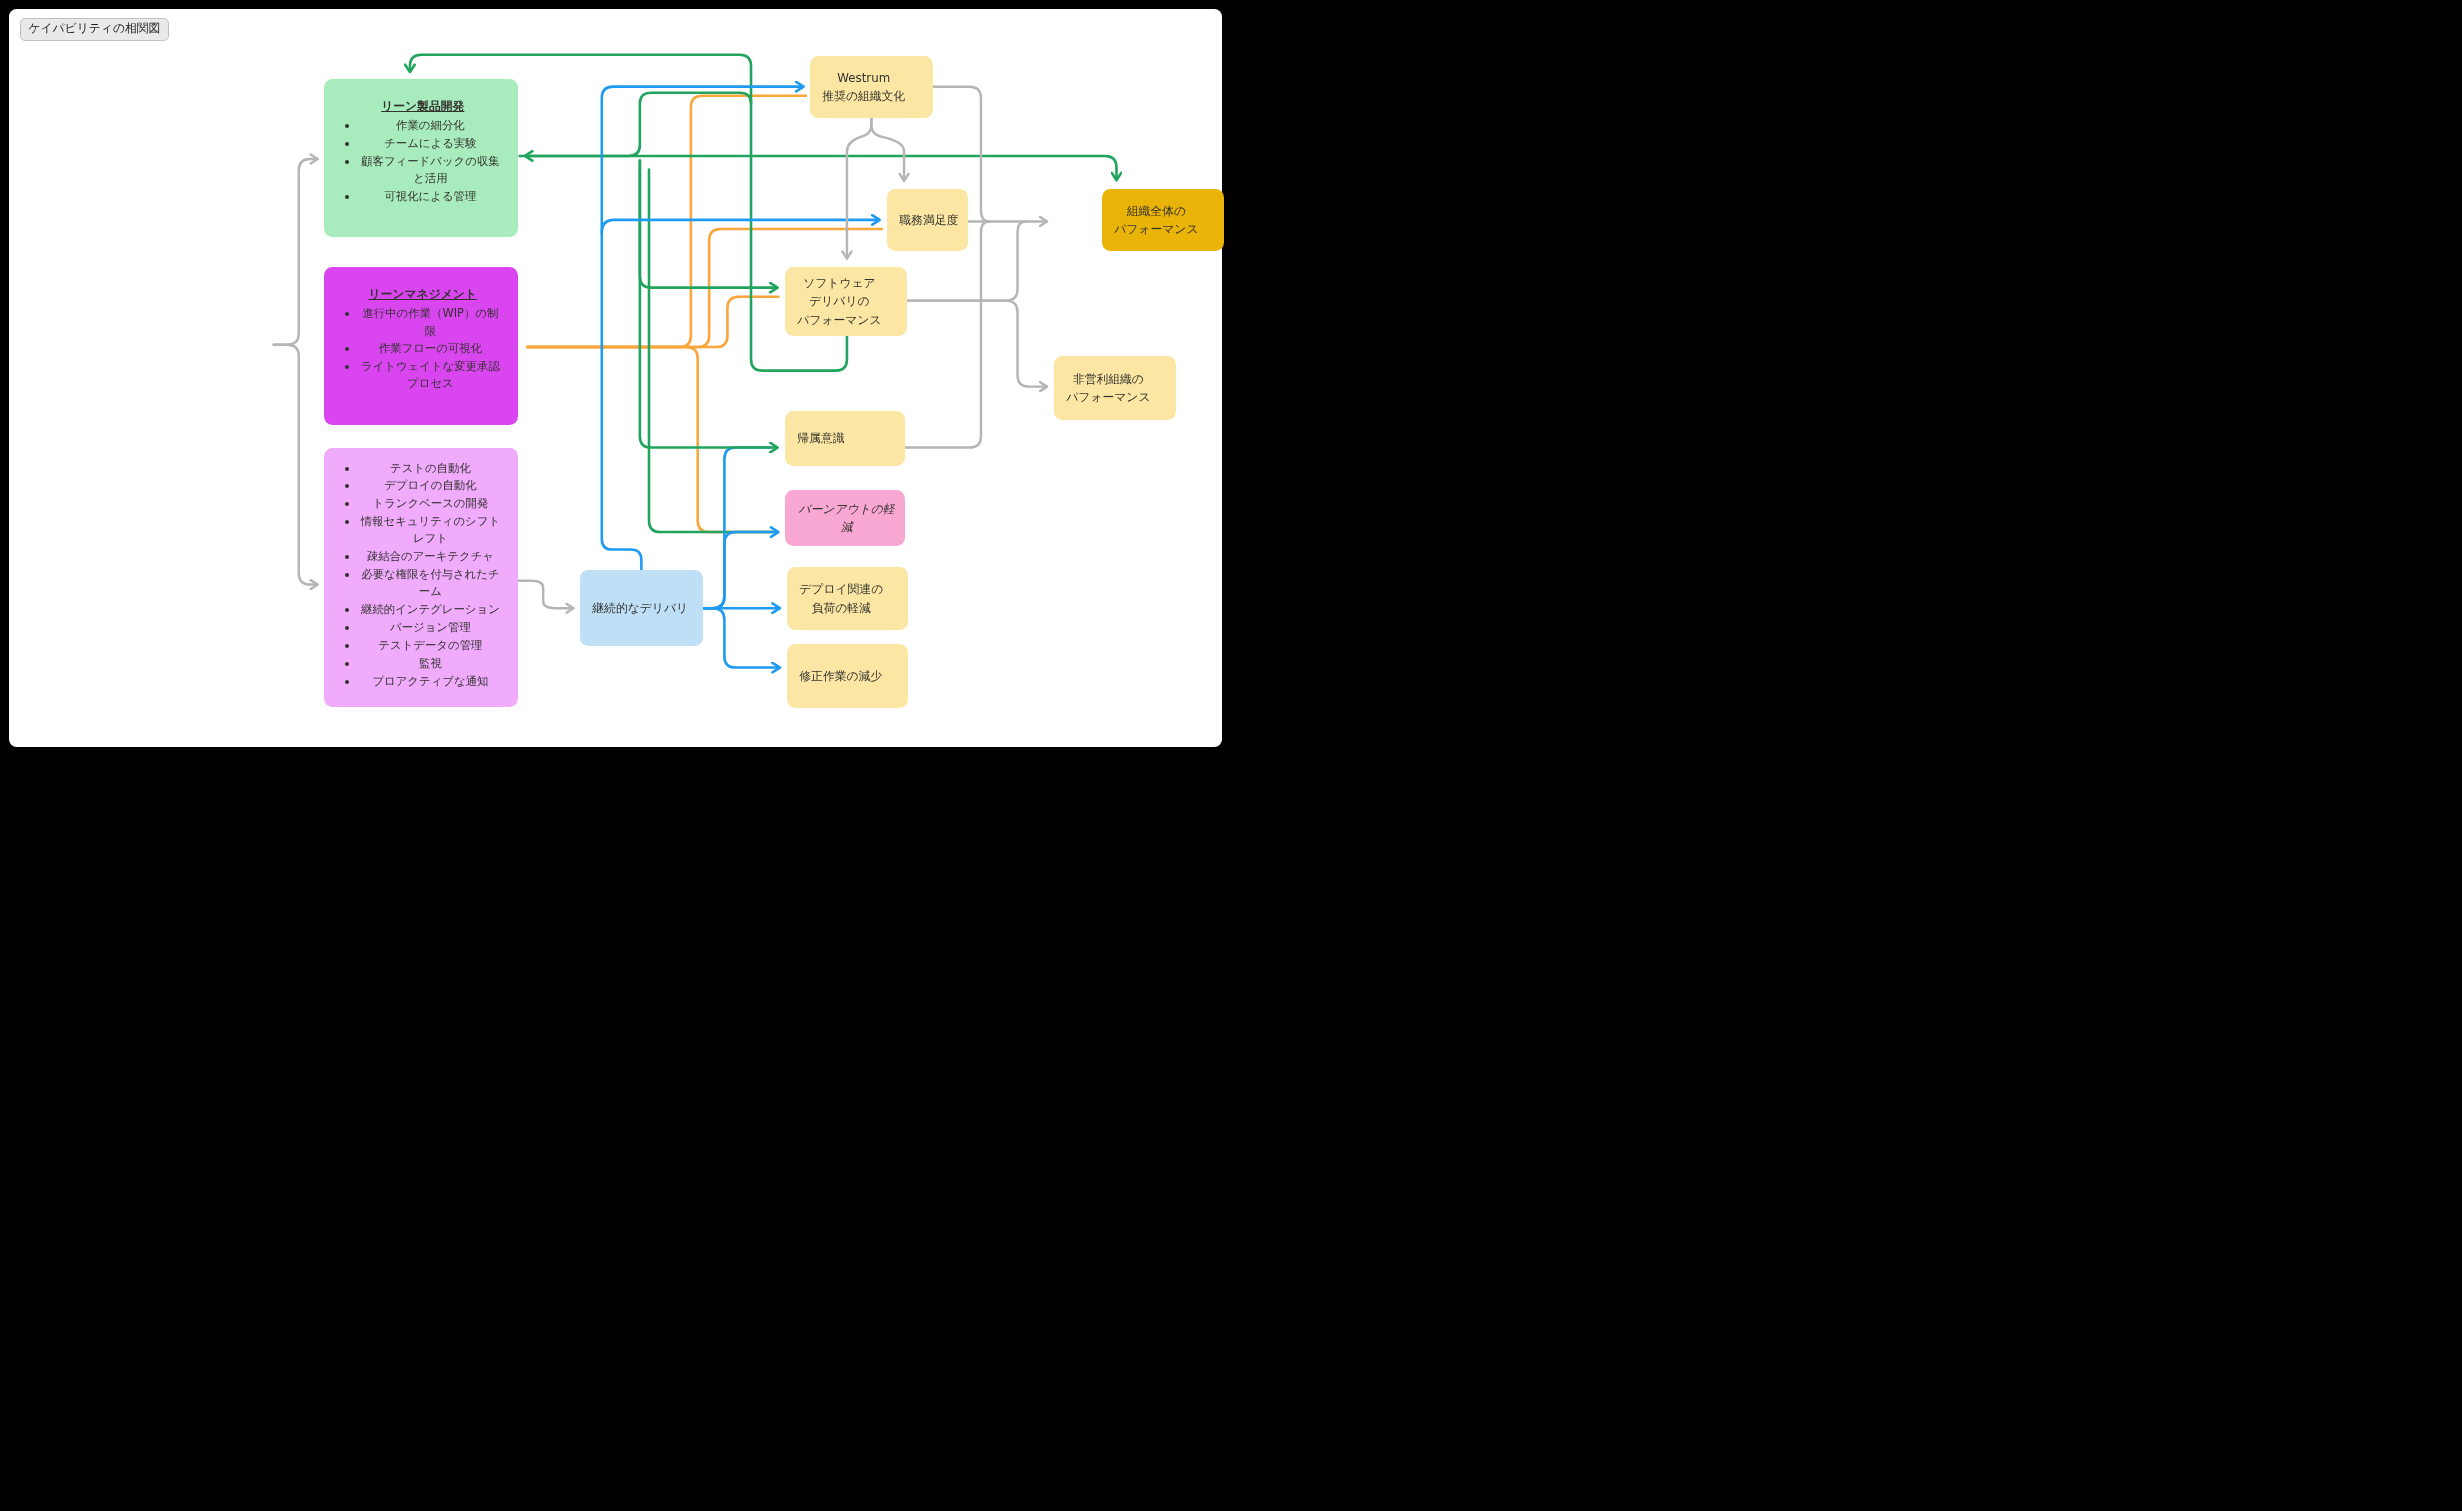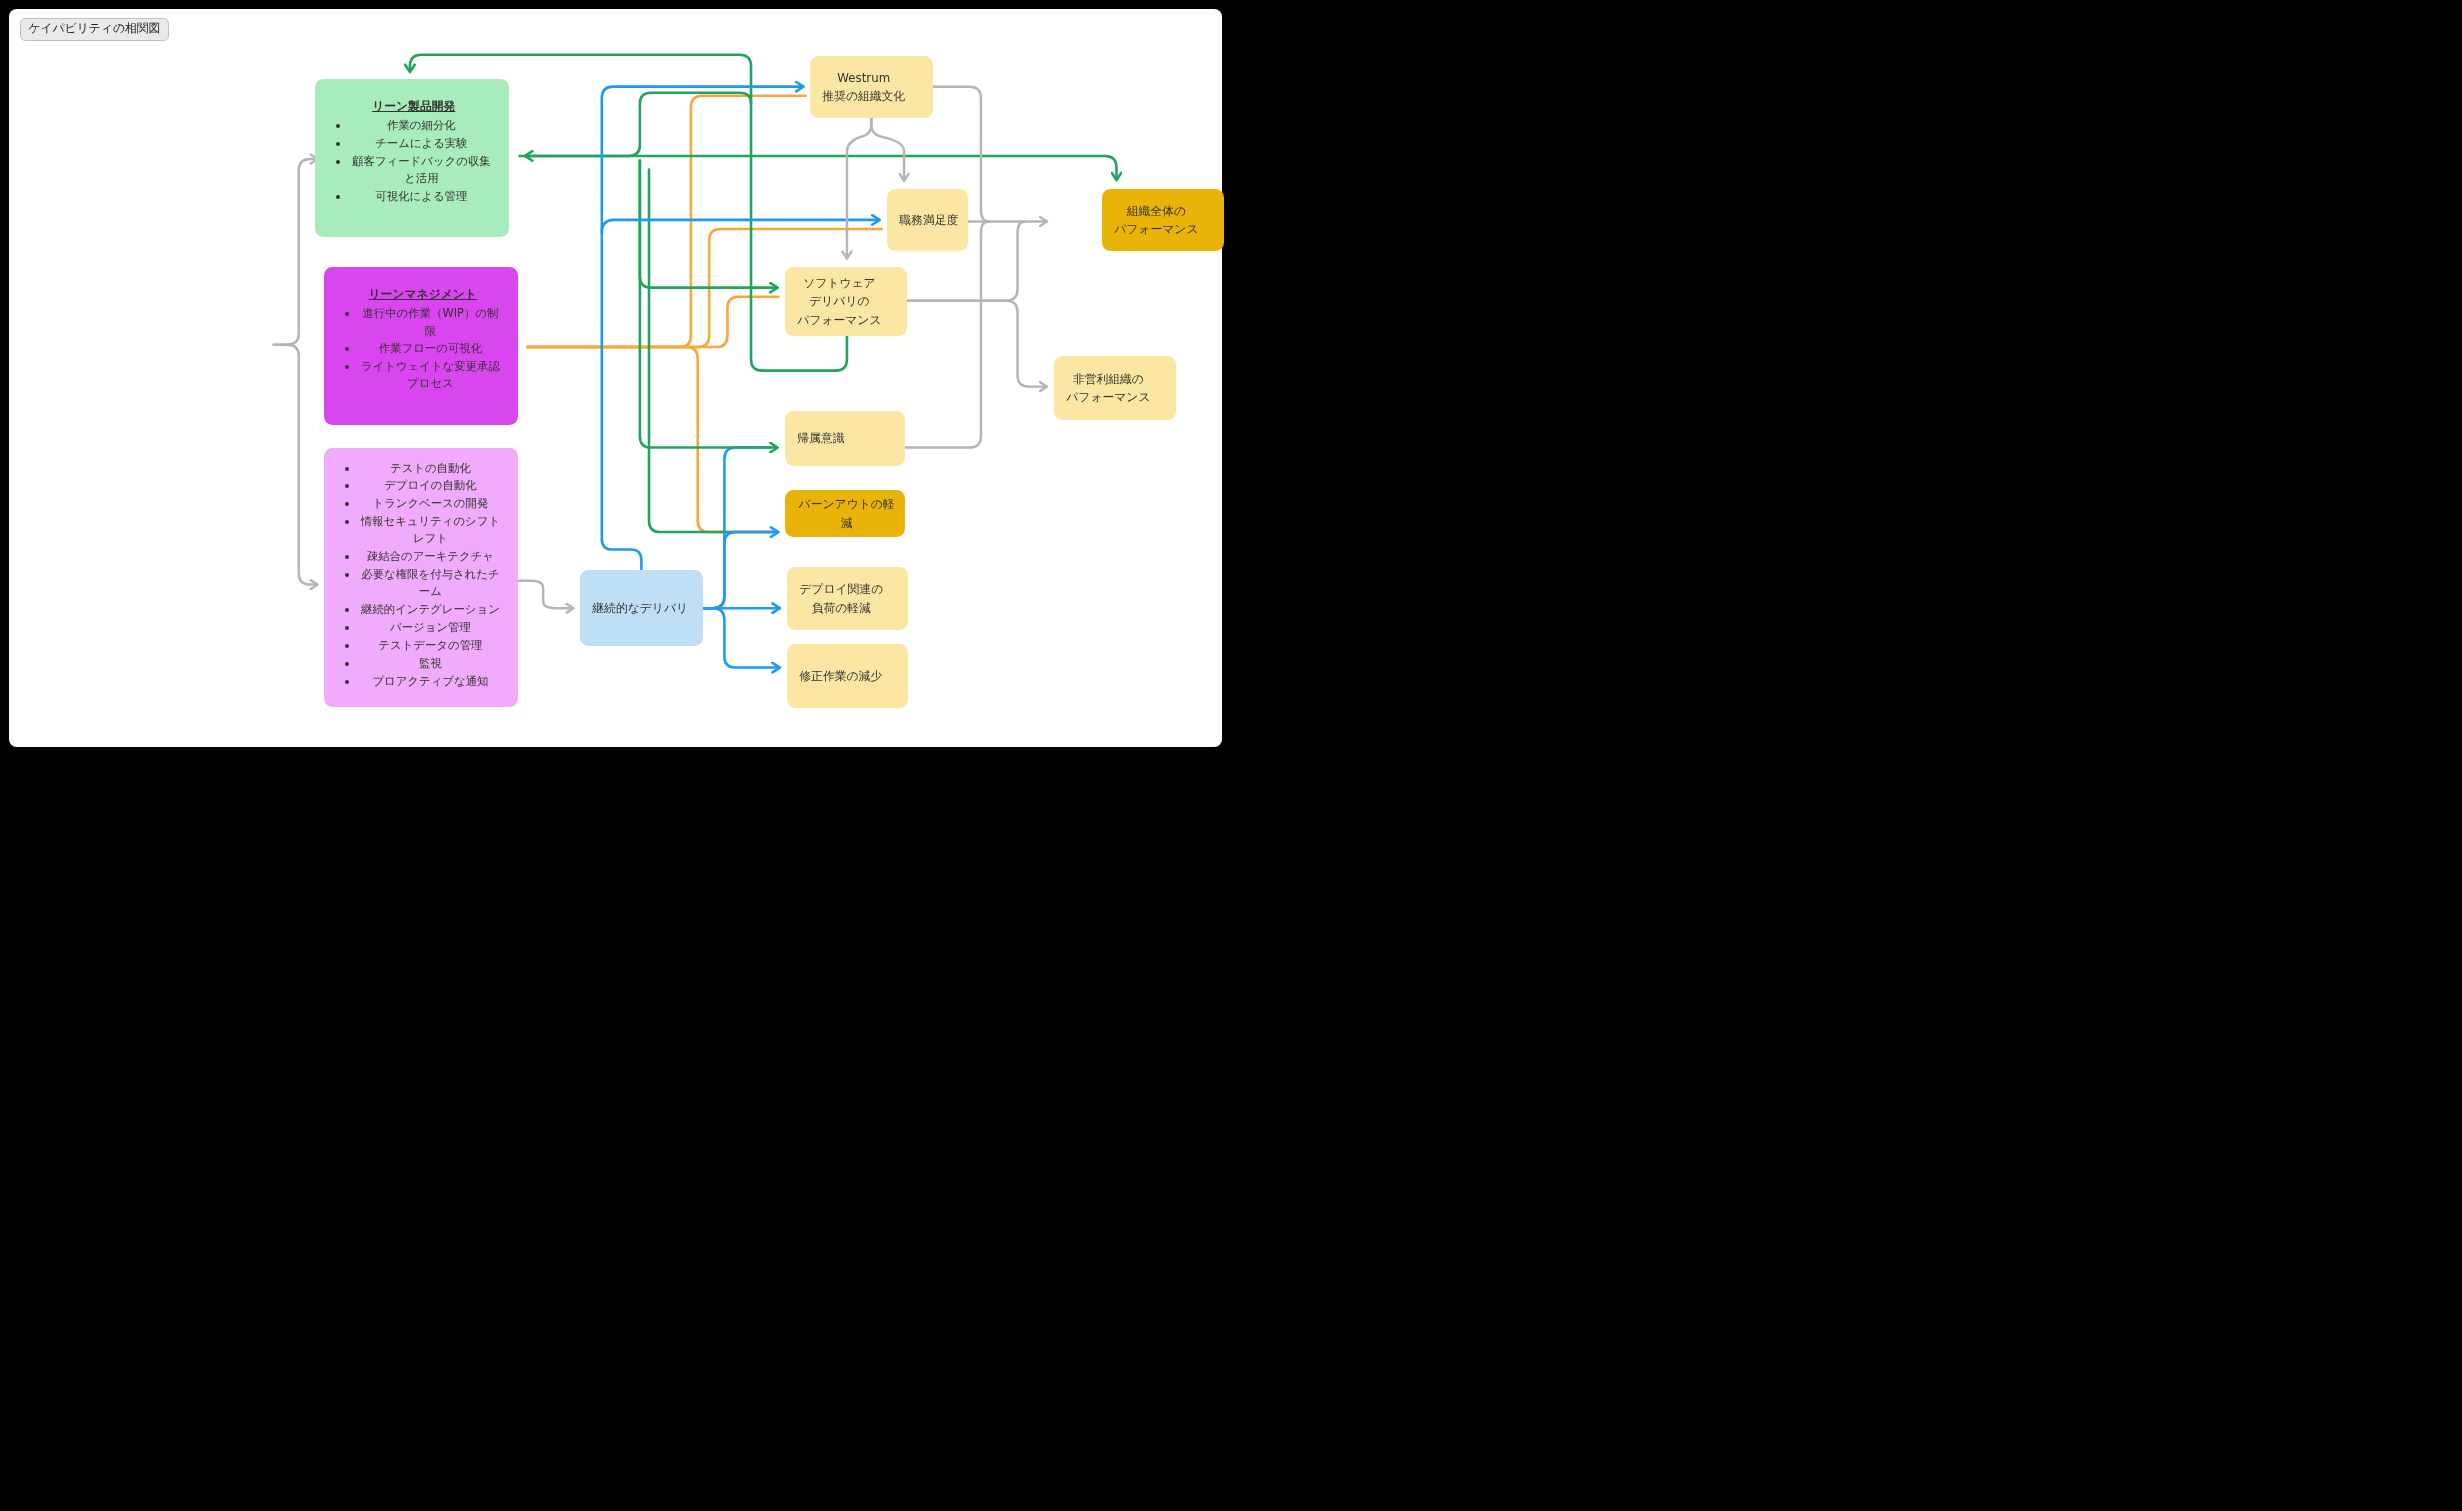--- a/index.html
+++ b/index.html
@@ -7,31 +7,31 @@
   .canvas{position:absolute;left:9.1px;top:9.1px;right:9.1px;bottom:9.1px;background:#fff;border-radius:7.6px;}
   .badge{position:absolute;left:10.7px;top:9.1px;padding:2.3px 7.6px 3px;background:#e9e9e9;border:0.8px solid #c0c0c0;
          border-radius:5.3px;font-size:11.8px;color:#1c1c1c;white-space:nowrap;}
   .node{position:absolute;border-radius:8.4px;color:#33322e;box-sizing:border-box;}
   .node .ttl{font-weight:bold;text-decoration:underline;font-size:11.8px;margin:0 0 2.3px 0;}
   .node ul{margin:0;padding:0 3px 0 18.3px;font-size:11.4px;line-height:1.5;}
   .node li{margin:0.8px 0;}
   .card{padding:20px 13.7px 9.1px 17px;}
   .label-node{display:flex;align-items:center;font-size:11.8px;line-height:1.55;padding:6.1px 9.1px 6.1px 12.2px;white-space:pre-line;}
   
-  #n-lean-product{left:306px;top:70px;width:194px;height:158px;background:#a8ecbd;}
+  #n-lean-product{left:315px;top:70px;width:194px;height:158px;background:#a8ecbd;}
   #n-leadership{left:46px;top:258px;width:219px;height:158px;background:#fbe7a3;}
   #n-lean-mgmt{left:315px;top:258px;width:194px;height:158px;background:#d946ef;}
   #n-technical{left:315px;top:439px;width:194px;height:259px;background:#f0abfc;padding-top:10.7px;}
   #n-westrum{left:801px;top:47px;width:123px;height:62px;background:#fbe7a3;}
   #n-job-satisfaction{left:878px;top:180px;width:81px;height:62px;background:#fbe7a3;}
   #n-org-performance{left:1045px;top:180px;width:122px;height:62px;background:#eab308;margin-left:48px;}
   #n-sw-delivery{left:776px;top:258px;width:122px;height:69px;background:#fbe7a3;}
   #n-nonprofit{left:1045px;top:347px;width:122px;height:64px;background:#fbe7a3;}
   #n-identity{left:776px;top:402px;width:120px;height:55px;background:#fbe7a3;}
-  #n-burnout{left:776px;top:481px;width:120px;height:47px;background:#eab308;}
+  #n-burnout{left:776px;top:481px;width:120px;height:56px;background:#f9a8d4;font-style:italic;}
   #n-deploy-pain{left:778px;top:558px;width:121px;height:63px;background:#fbe7a3;}
   #n-rework{left:778px;top:635px;width:121px;height:64px;background:#fbe7a3;}
   #n-cd{left:571px;top:561px;width:123px;height:76px;background:#bfdff7;justify-content:flex-start;}
   #edge-layer{position:absolute;left:0;top:0;width:1213px;height:737px;}
   #edge-layer path.edge{fill:none;stroke-linecap:round;}
 </style>
 </head>
 <body>
 
 <div class="stage">

